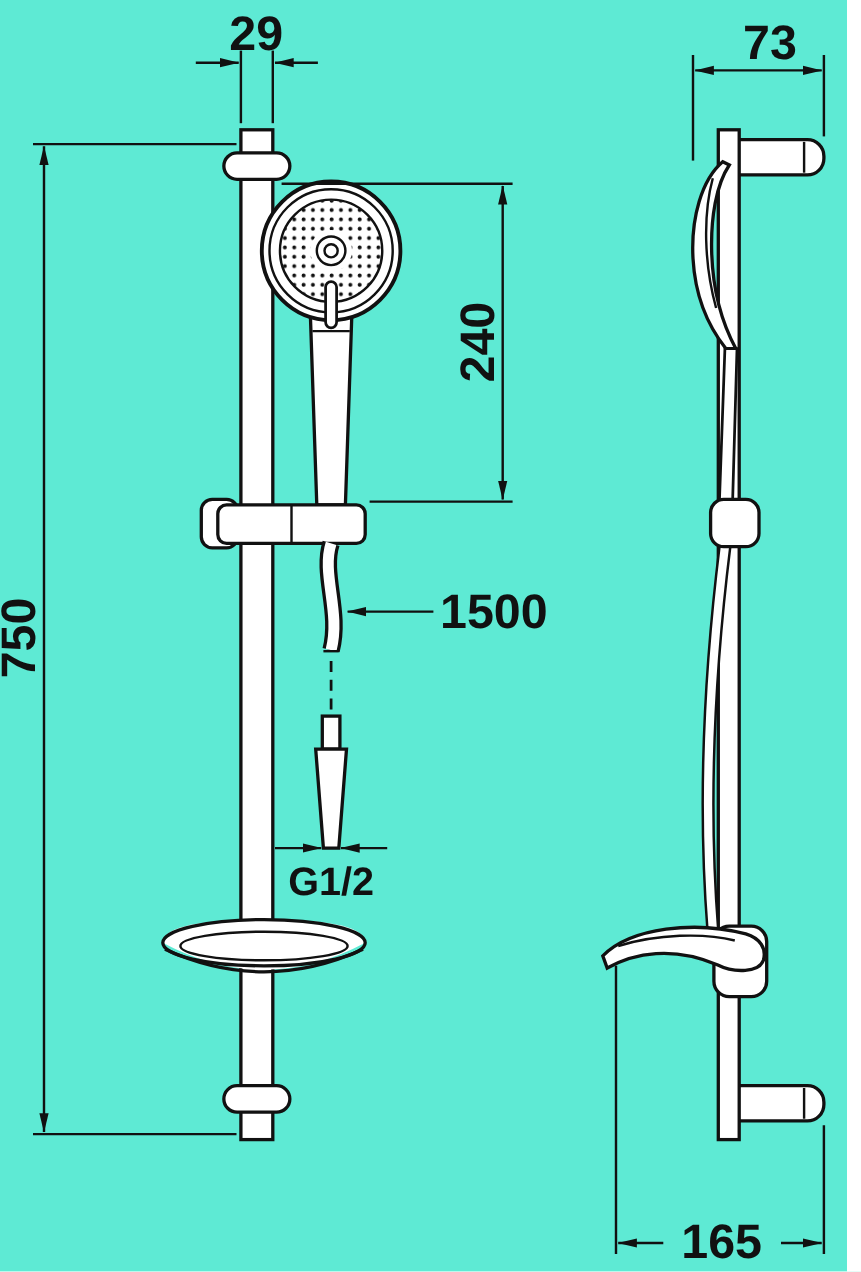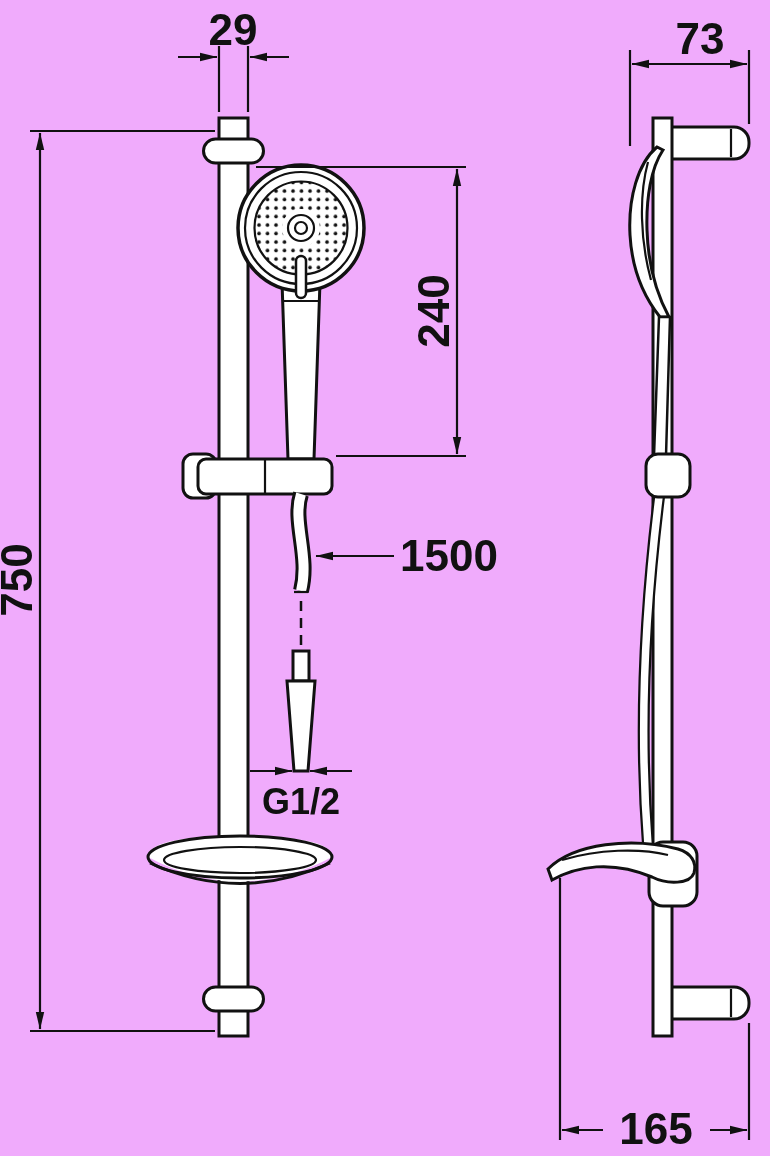--- a/index.html
+++ b/index.html
@@ -1,19 +1,19 @@
 <!DOCTYPE html>
 <html><head>
 <meta charset="utf-8">
 <style>
   html,body{margin:0;padding:0;background:#ffffff;}
   .canvas{
     position:relative;
     width:770px;height:1156px;
-    background:#f0abfc;
+    background:#5eead4;
     font-family:"Liberation Sans", sans-serif;
     overflow:hidden;
   }
   svg{display:block;}
   text{
     font-family:"Liberation Sans", sans-serif;
     font-weight:700;
     fill:#111111;
   }
   .dim-label{font-size:44px;}

